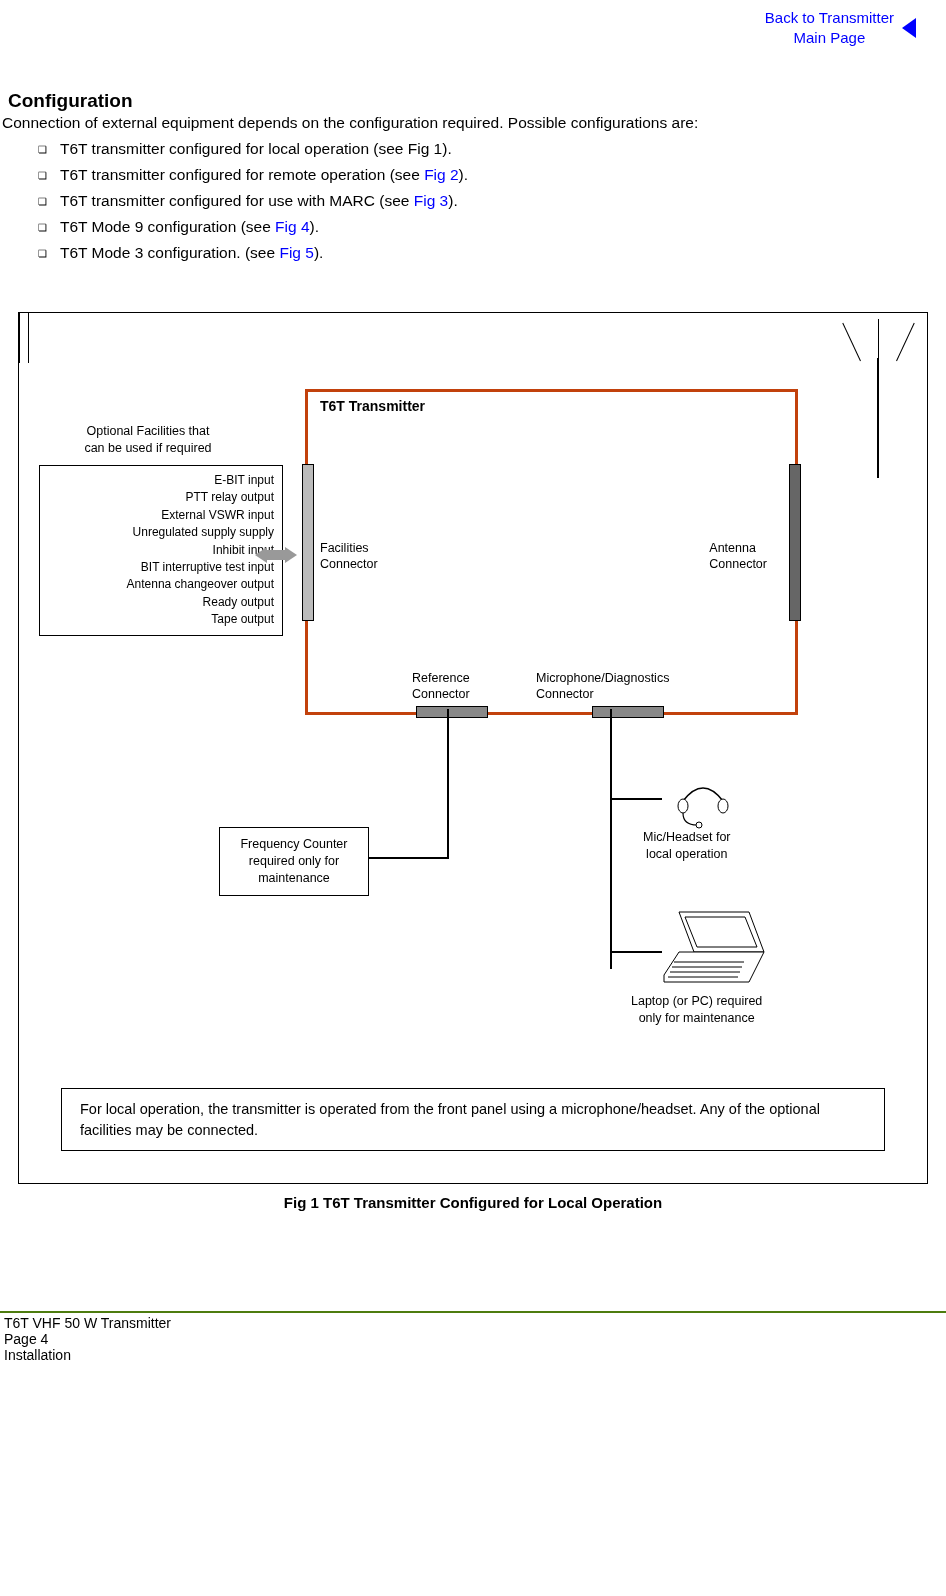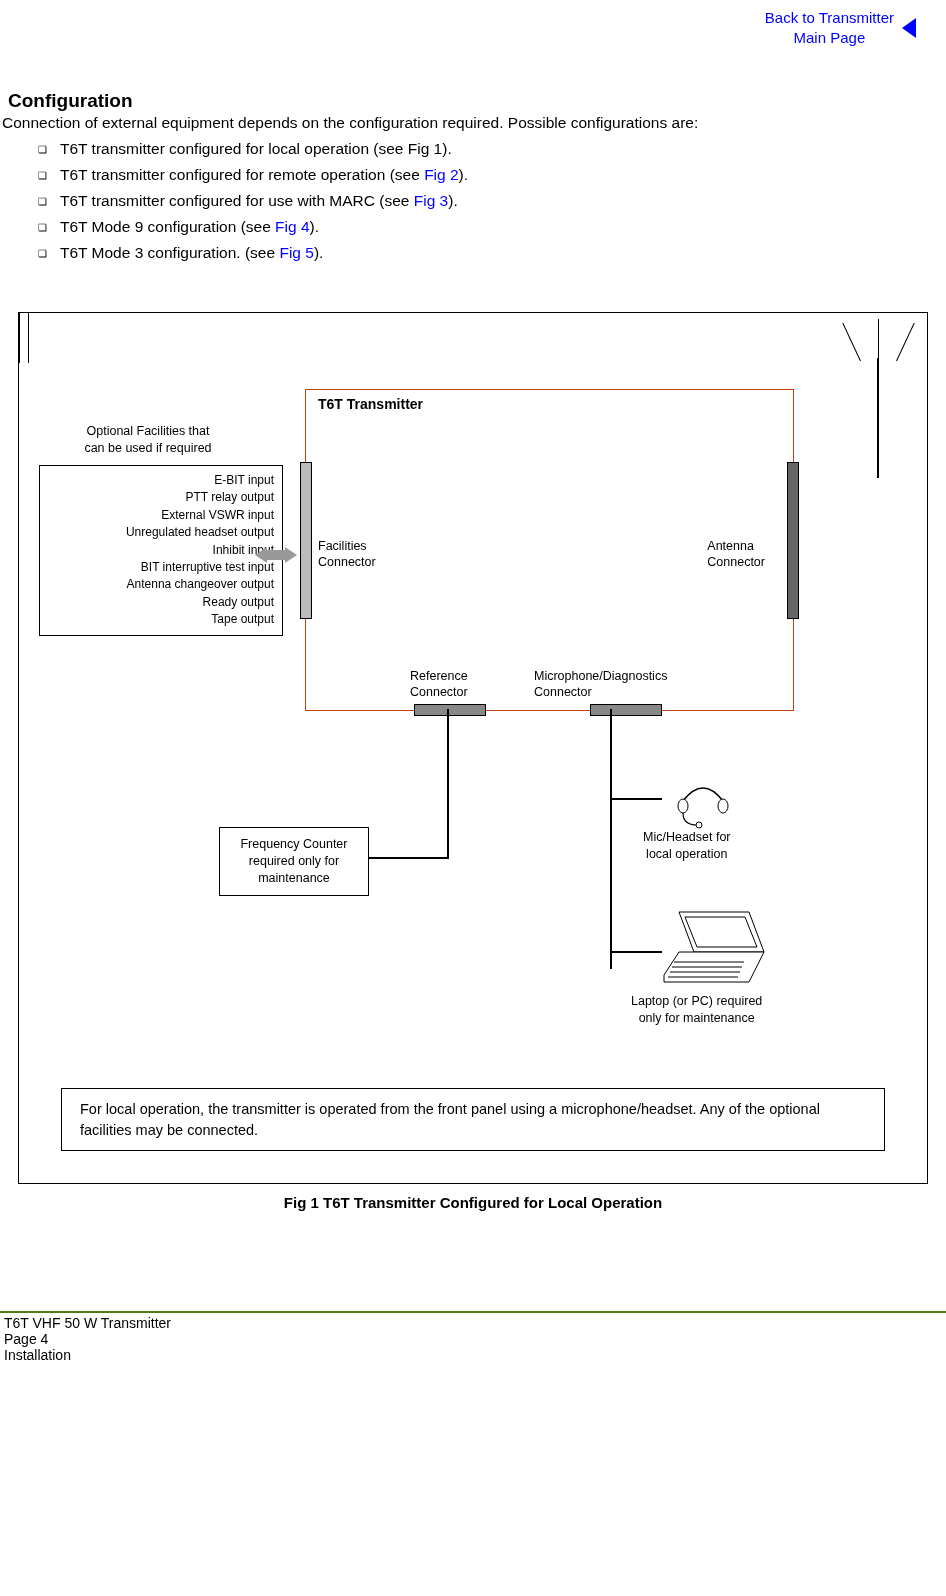--- a/index.html
+++ b/index.html
@@ -72,21 +72,21 @@
     font-size: 15px;
     margin-top: 10px;
   }
   
   .transmitter-box {
     position: absolute;
     top: 76px;
     left: 286px;
     width: 487px;
     height: 320px;
-    border: 1px solid #c2410c;
+    border: 3px solid #c2410c;
   }
   .tx-title {
     position: absolute;
     top: 6px; left: 12px;
     font-weight: bold;
     font-size: 14px;
   }
   .lbl { font-size: 12.5px; text-align: left; position: absolute; line-height: 1.3; }
   .fac-conn-lbl { top: 148px; left: 12px; text-align: left; }
   .ant-conn-lbl { top: 148px; right: 28px; text-align: left; }
@@ -253,21 +253,21 @@
       <div class="stub-v stub-ref"></div>
       <div class="stub-v stub-mic"></div>
     </div>
 
     <div class="opt-label" style="white-space:pre-line">Optional Facilities that
 can be used if required</div>
     <div class="opt-box">
       <div>E-BIT input</div>
       <div>PTT relay output</div>
       <div>External VSWR input</div>
-      <div>Unregulated headset output</div>
+      <div>Unregulated supply supply</div>
       <div>Inhibit input</div>
       <div>BIT interruptive test input</div>
       <div>Antenna changeover output</div>
       <div>Ready output</div>
       <div>Tape output</div>
     </div>
 
     <div class="dbl-arrow">
       <div class="arr-l"></div>
         <div class="arr-bar"></div>

